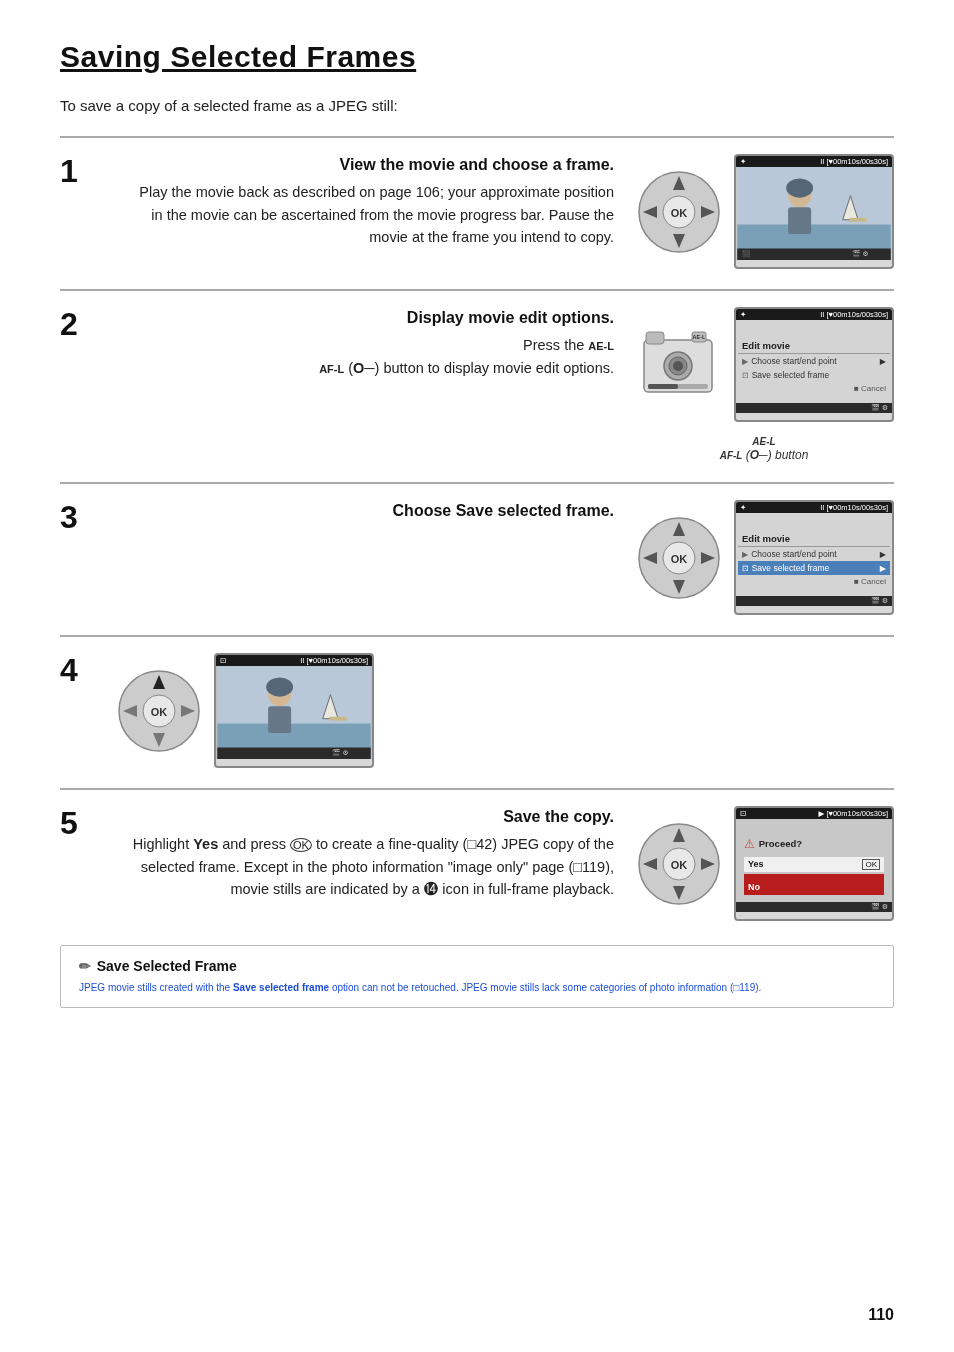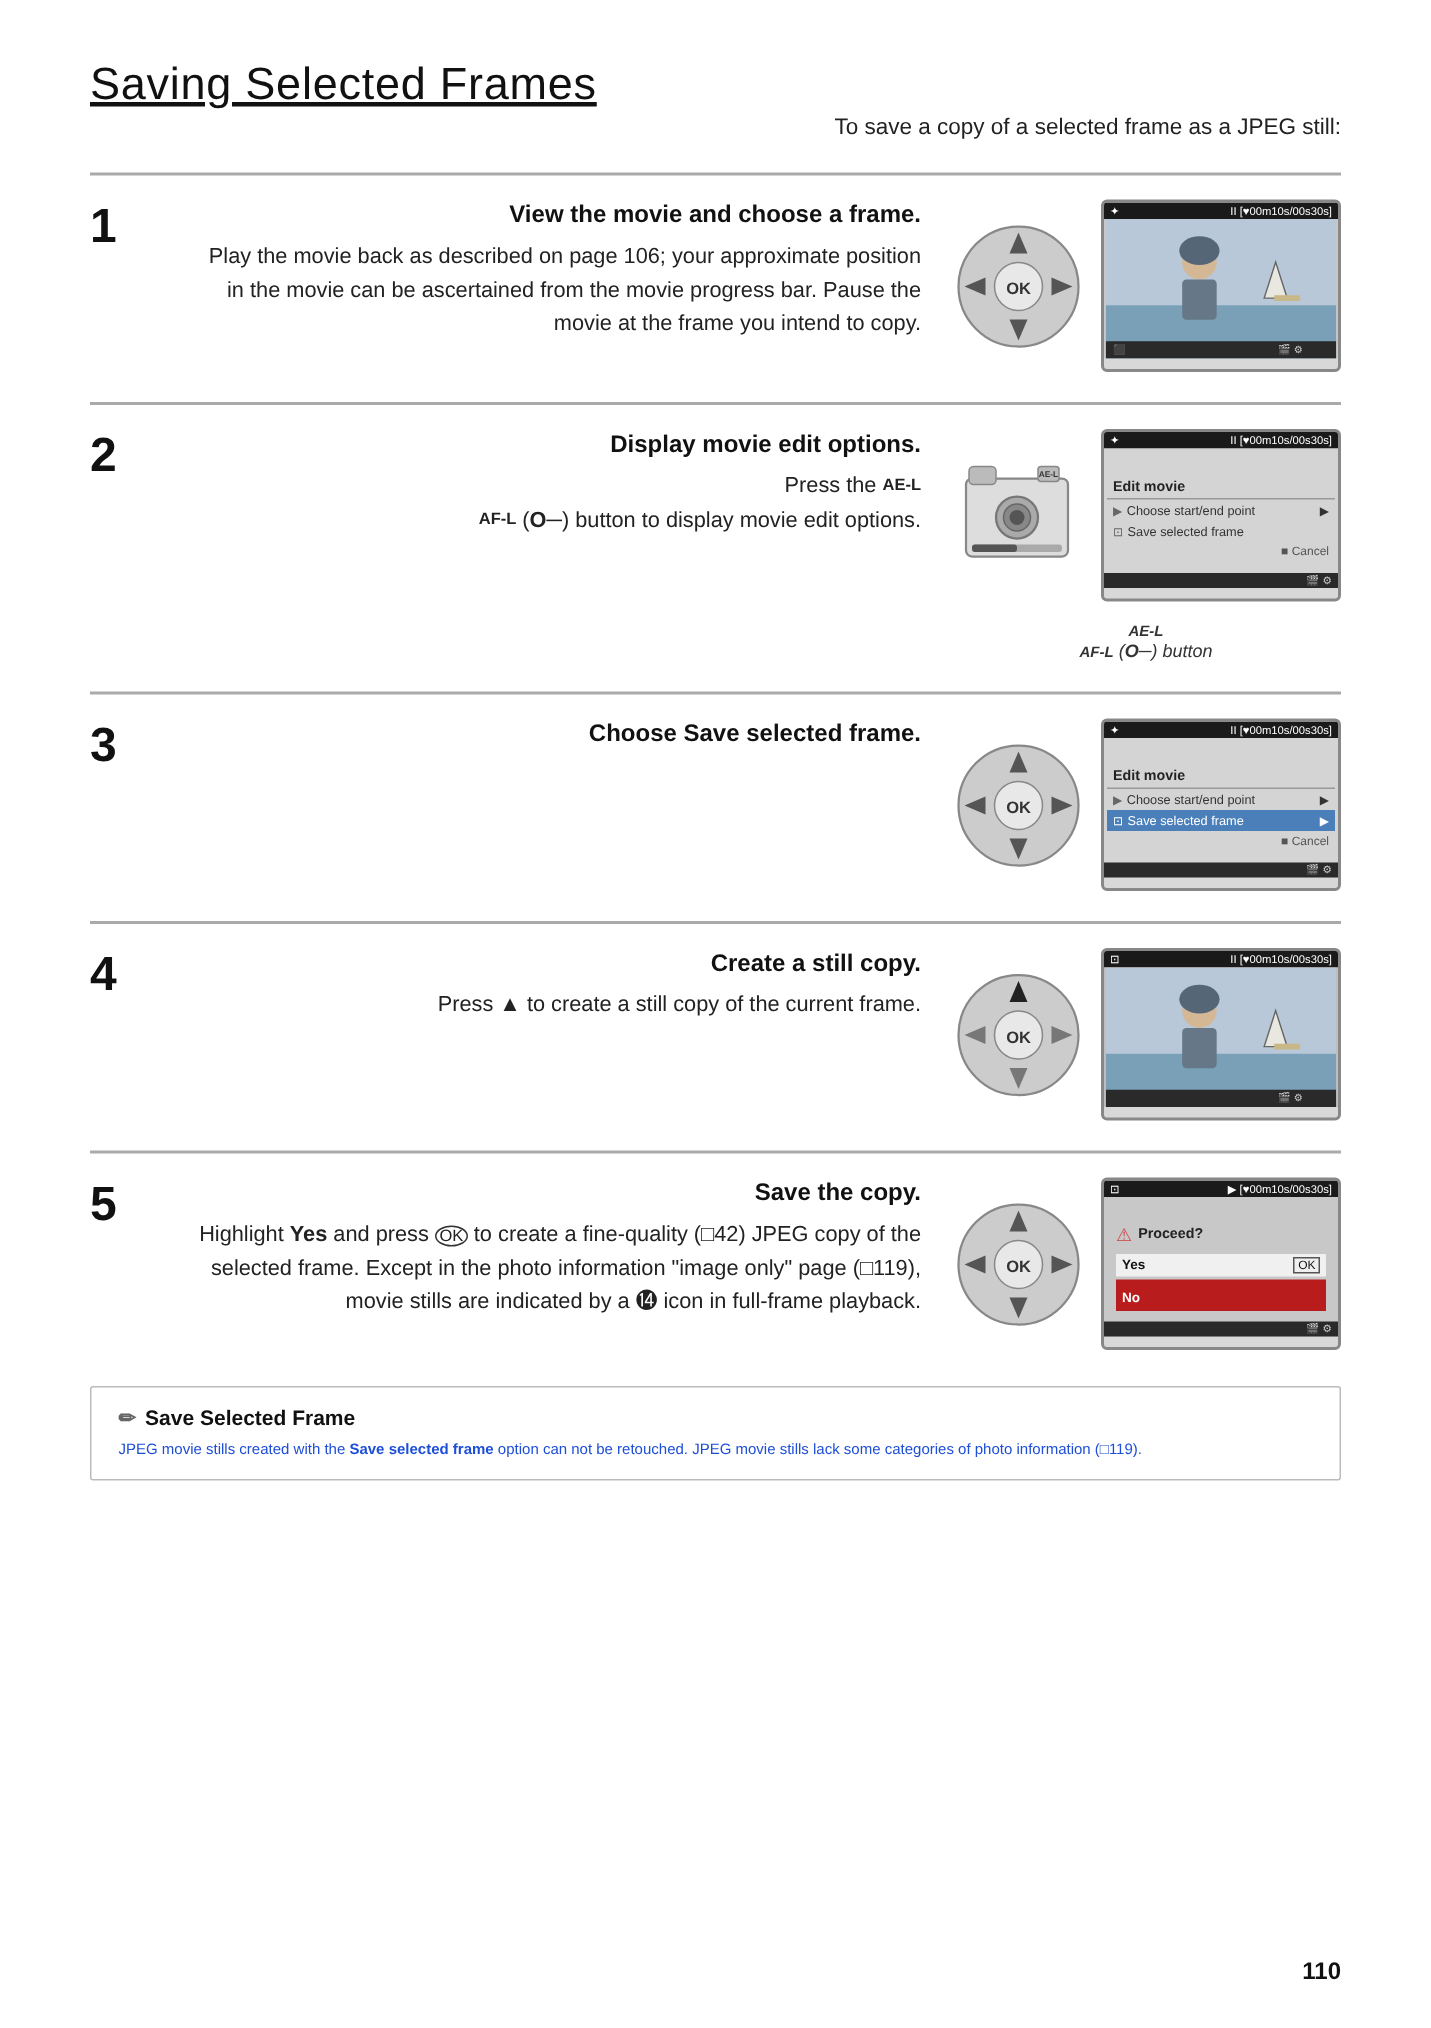--- a/index.html
+++ b/index.html
@@ -9,31 +9,30 @@
       width: 954px;
       min-height: 1352px;
       padding: 40px 60px 40px 60px;
       font-size: 15px;
       color: #111;
       position: relative;
     }
 
     .page-title {
       font-size: 30px;
-      font-weight: 400;
+      font-weight: 700;
       text-decoration: underline;
-      margin-bottom: 2px;
+      margin-bottom: 23px;
       letter-spacing: 0.5px;
     }
 
     .page-subtitle {
       font-size: 15px;
       margin-bottom: 22px;
       color: #222;
-      text-align: right;
     }
 
     .step-block {
       display: flex;
       flex-direction: row;
       align-items: flex-start;
       margin-bottom: 20px;
       border-top: 2px solid #aaa;
       padding-top: 16px;
       gap: 10px;
@@ -386,26 +385,20 @@
         <div style="position:absolute; bottom:0; left:0; right:0; background:#2a2a2a; height:10px; display:flex; align-items:center; justify-content:flex-end; padding-right:4px;">
           <span style="font-size:7px; color:#ccc;">🎬 ⚙</span>
         </div>
       </div>
     </div>
   </div>
 </div>
 
 <div class="step-block">
   <div class="step-number">4</div>
-  <div class="step-content">
-    <div class="step-title">Create a still copy.</div>
-    <div class="step-desc">
-      Press ▲ to create a still copy of the current frame.
-    </div>
-  </div>
   <div class="step-images">
 
     <div class="btn-diagram dpad-container">
       <svg width="88" height="88" viewBox="0 0 88 88">
         <circle cx="44" cy="44" r="40" fill="#ccc" stroke="#888" stroke-width="1.5"></circle>
         <circle cx="44" cy="44" r="16" fill="#e8e8e8" stroke="#888" stroke-width="1"></circle>
         <text x="44" y="49" text-anchor="middle" font-size="11" font-weight="bold" fill="#333">OK</text>
 
         <polygon points="44,8 38,22 50,22" fill="#222"></polygon>
         <polygon points="44,80 38,66 50,66" fill="#777"></polygon>

